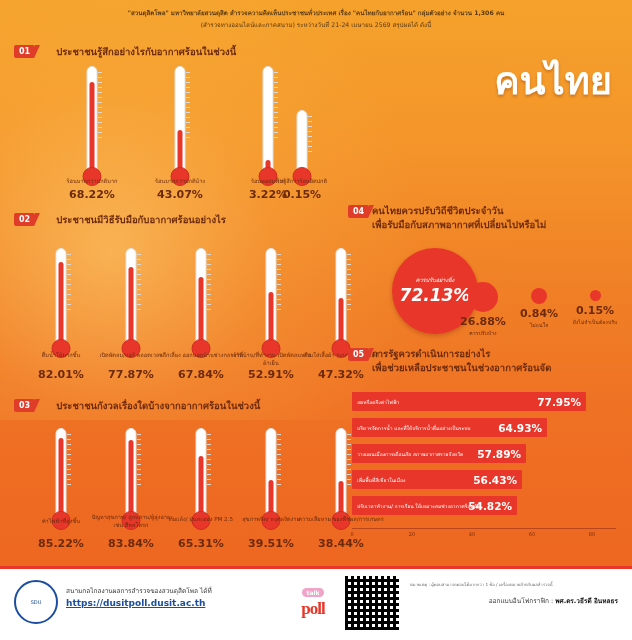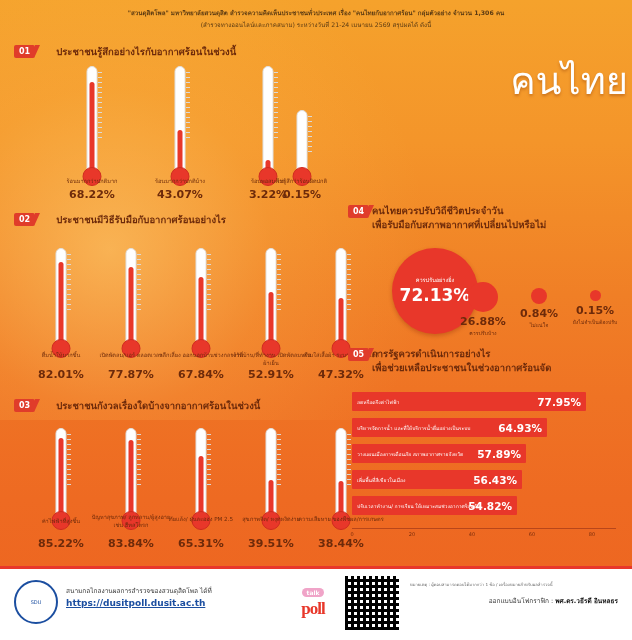--- a/index.html
+++ b/index.html
@@ -70,35 +70,36 @@
     position:absolute; text-align:center; color:#6d2a0a; font-size:5.6px;
     line-height:1.35; width:86px; left:50%; transform:translateX(-50%);
   }
   .tval {
     position:absolute; text-align:center; color:#6d2a0a; font-weight:bold;
     font-size:11px; width:86px; left:50%; transform:translateX(-50%);
   }
 
   
   .bigtitle {
-    position:absolute; right:4px; top:62px; text-align:right;
-    color:#fff; font-weight:normal; font-size:38px; line-height:1.05;
+    position:absolute; right:20px; top:62px; text-align:right;
+    color:#fff; font-weight:bold; font-size:38px; line-height:1.05;
     text-shadow: 0 2px 3px rgba(120,40,0,0.35);
   }
   .bigtitle .l2 { color:#fff6d0; font-size:30px; }
 
   .q4head {
     position:absolute; left:352px; top:205px; color:#6d2a0a;
     font-weight:bold; font-size:9.5px; line-height:1.5;
   }
   .circle-main {
     position:absolute; left:392px; top:248px; width:86px; height:86px;
     border-radius:50%; background:#e8372a; color:#fff; text-align:center;
     display:flex; flex-direction:column; justify-content:center; align-items:center;
     box-shadow: 0 2px 4px rgba(120,30,0,0.3);
+    font-style: italic;
   }
   .circle-main .cl { font-size:5.6px; line-height:1.3; }
   .circle-main .cv { font-size:17px; font-weight:bold; }
   .dotitem { position:absolute; text-align:center; color:#6d2a0a; }
   .dotitem .dot { border-radius:50%; background:#e8372a; margin:0 auto 3px; }
   .dotitem .v { font-weight:bold; font-size:11px; }
   .dotitem .l { font-size:5.2px; margin-top:1px; }
 
   .q5head {
     position:absolute; left:352px; top:348px; color:#6d2a0a;

